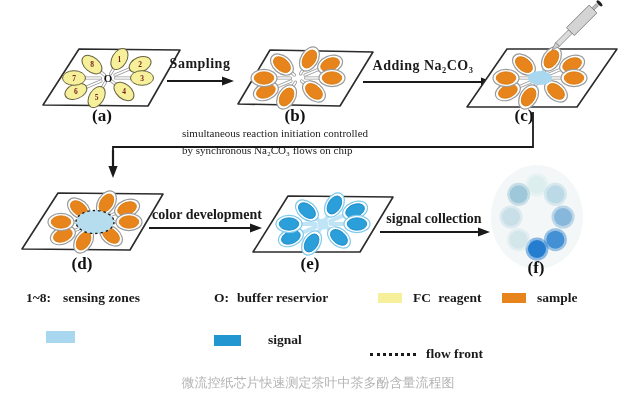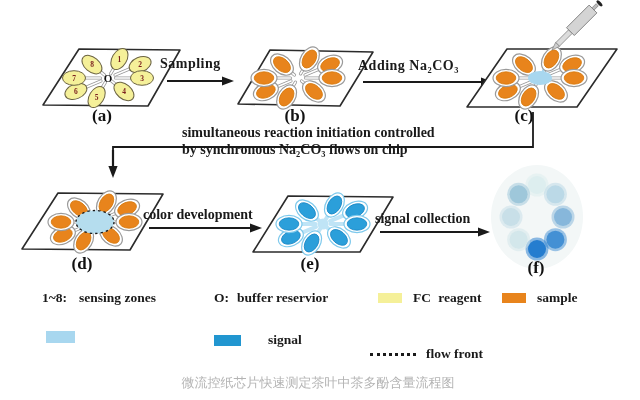--- a/index.html
+++ b/index.html
@@ -3,23 +3,23 @@
 <meta charset="utf-8">
 <style>
   html,body{margin:0;padding:0;background:#fff;}
   .canvas{position:relative;width:640px;height:400px;background:#ffffff;overflow:hidden;
           font-family:"Liberation Serif","DejaVu Serif",serif;}
   #overlay{position:absolute;left:0;top:0;z-index:1;}
   .chip{position:absolute;z-index:2;}
   .chip-label{position:absolute;z-index:3;width:60px;text-align:center;font-weight:bold;
               font-size:17px;color:#111;}
   .flow-label{position:absolute;z-index:3;font-weight:bold;font-size:14px;color:#1a1a1a;
-              text-align:left;white-space:nowrap;letter-spacing:.5px;}
-  .annotation{position:absolute;left:182px;top:125px;z-index:3;font-weight:bold;
-              font-size:14px;line-height:16.5px;color:#1a1a1a;white-space:nowrap;}
+              text-align:center;white-space:nowrap;letter-spacing:.5px;}
+  .annotation{position:absolute;left:182px;top:125px;z-index:3;font-weight:normal;
+              font-size:11px;line-height:16.5px;color:#1a1a1a;white-space:nowrap;}
   .legend-item{position:absolute;z-index:3;display:flex;align-items:center;font-weight:bold;
                font-size:13.5px;color:#1a1a1a;white-space:nowrap;}
   .legend-prefix{margin-right:12px;}
   .sw{display:inline-block;width:24px;height:10px;margin-right:11px;}
   .sw-lg{width:29px;height:12px;}
   .sw-md{width:27px;height:11px;}
   .dotted-sym{display:inline-block;width:46px;height:0;border-top:3.5px dotted #1a1a1a;margin-right:10px;}
   .caption{position:absolute;left:0;top:374px;width:636px;z-index:3;text-align:center;
            font-family:"Liberation Sans","DejaVu Sans",sans-serif;font-size:13px;color:#b4b4b4;}
 </style>
@@ -251,21 +251,21 @@
   <div class="flow-label" style="left:160px;top:56px;width:80px">Sampling</div>
   <div class="flow-label" style="left:358px;top:58px;width:130px">Adding Na₂CO₃</div>
   <div class="flow-label" style="left:143px;top:207px;width:128px;letter-spacing:0">color development</div>
   <div class="flow-label" style="left:375px;top:211px;width:118px;letter-spacing:0">signal collection</div>
 
   <div class="annotation">
     <div>simultaneous reaction initiation controlled</div>
     <div>by synchronous Na₂CO₃ flows on chip</div>
   </div>
 
-  <div class="legend-item" style="left:42px;top:290px">
+  <div class="legend-item" style="left:26px;top:290px">
     <span class="legend-prefix">1~8:</span>
     <span>sensing zones</span>
   </div>
   <div class="legend-item" style="left:214px;top:290px">
     <span class="legend-prefix" style="margin-right:8px">O:</span>
     <span>buffer reservior</span>
   </div>
   <div class="legend-item" style="left:378px;top:290px">
     <span class="sw" style="background: rgb(245, 240, 153);"></span>
     <span style="word-spacing:4px">FC reagent</span>

